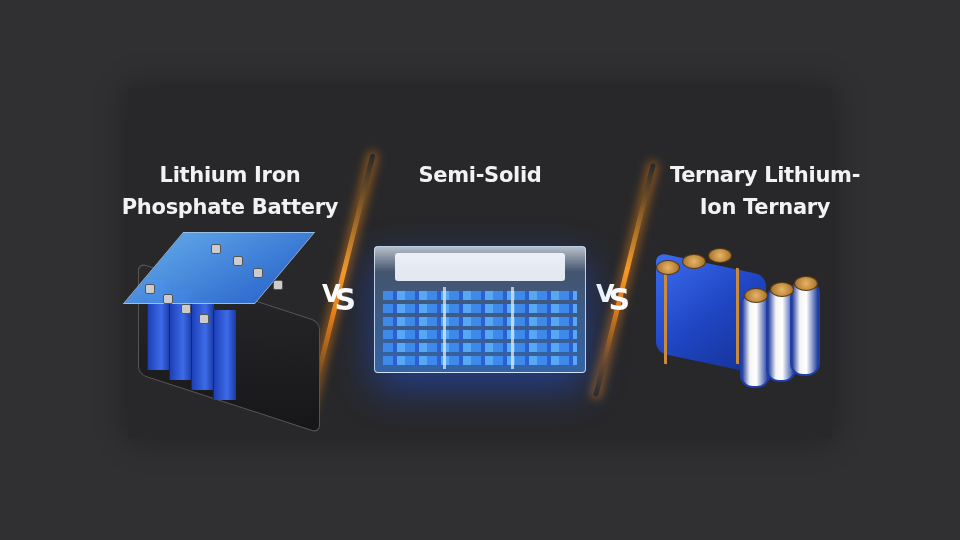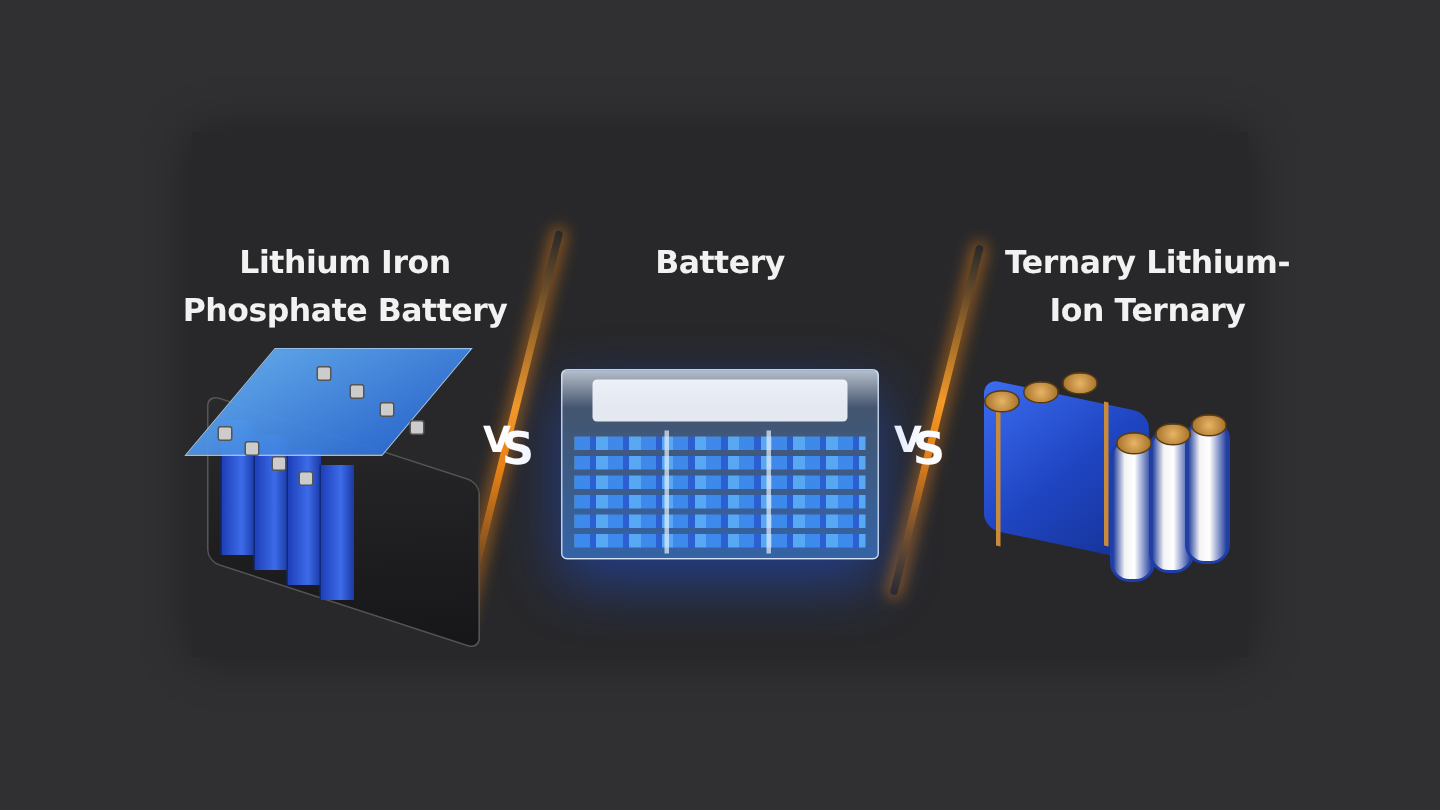--- a/index.html
+++ b/index.html
@@ -32,21 +32,21 @@
 </head>
 <body>
 
 <div class="panel"></div>
 
 <div class="title" style="left:120px;top:159px;width:220px;">
   <span>Lithium Iron</span>
   <span>Phosphate Battery</span>
 </div>
 <div class="title" style="left:390px;top:159px;width:180px;">
-  <span>Battery</span>
+  <span>Semi-Solid</span>
 </div>
 <div class="title" style="left:650px;top:159px;width:230px;">
   <span>Ternary Lithium-</span>
   <span>Ion Ternary</span>
 </div>
 
 <div class="streak" style="left:338px;top:150px;height:270px;transform:rotate(14deg);"></div>
 <div class="streak" style="left:622px;top:160px;height:240px;transform:rotate(14deg);"></div>
 
 <div class="vs" style="left:322px;top:282px;">

